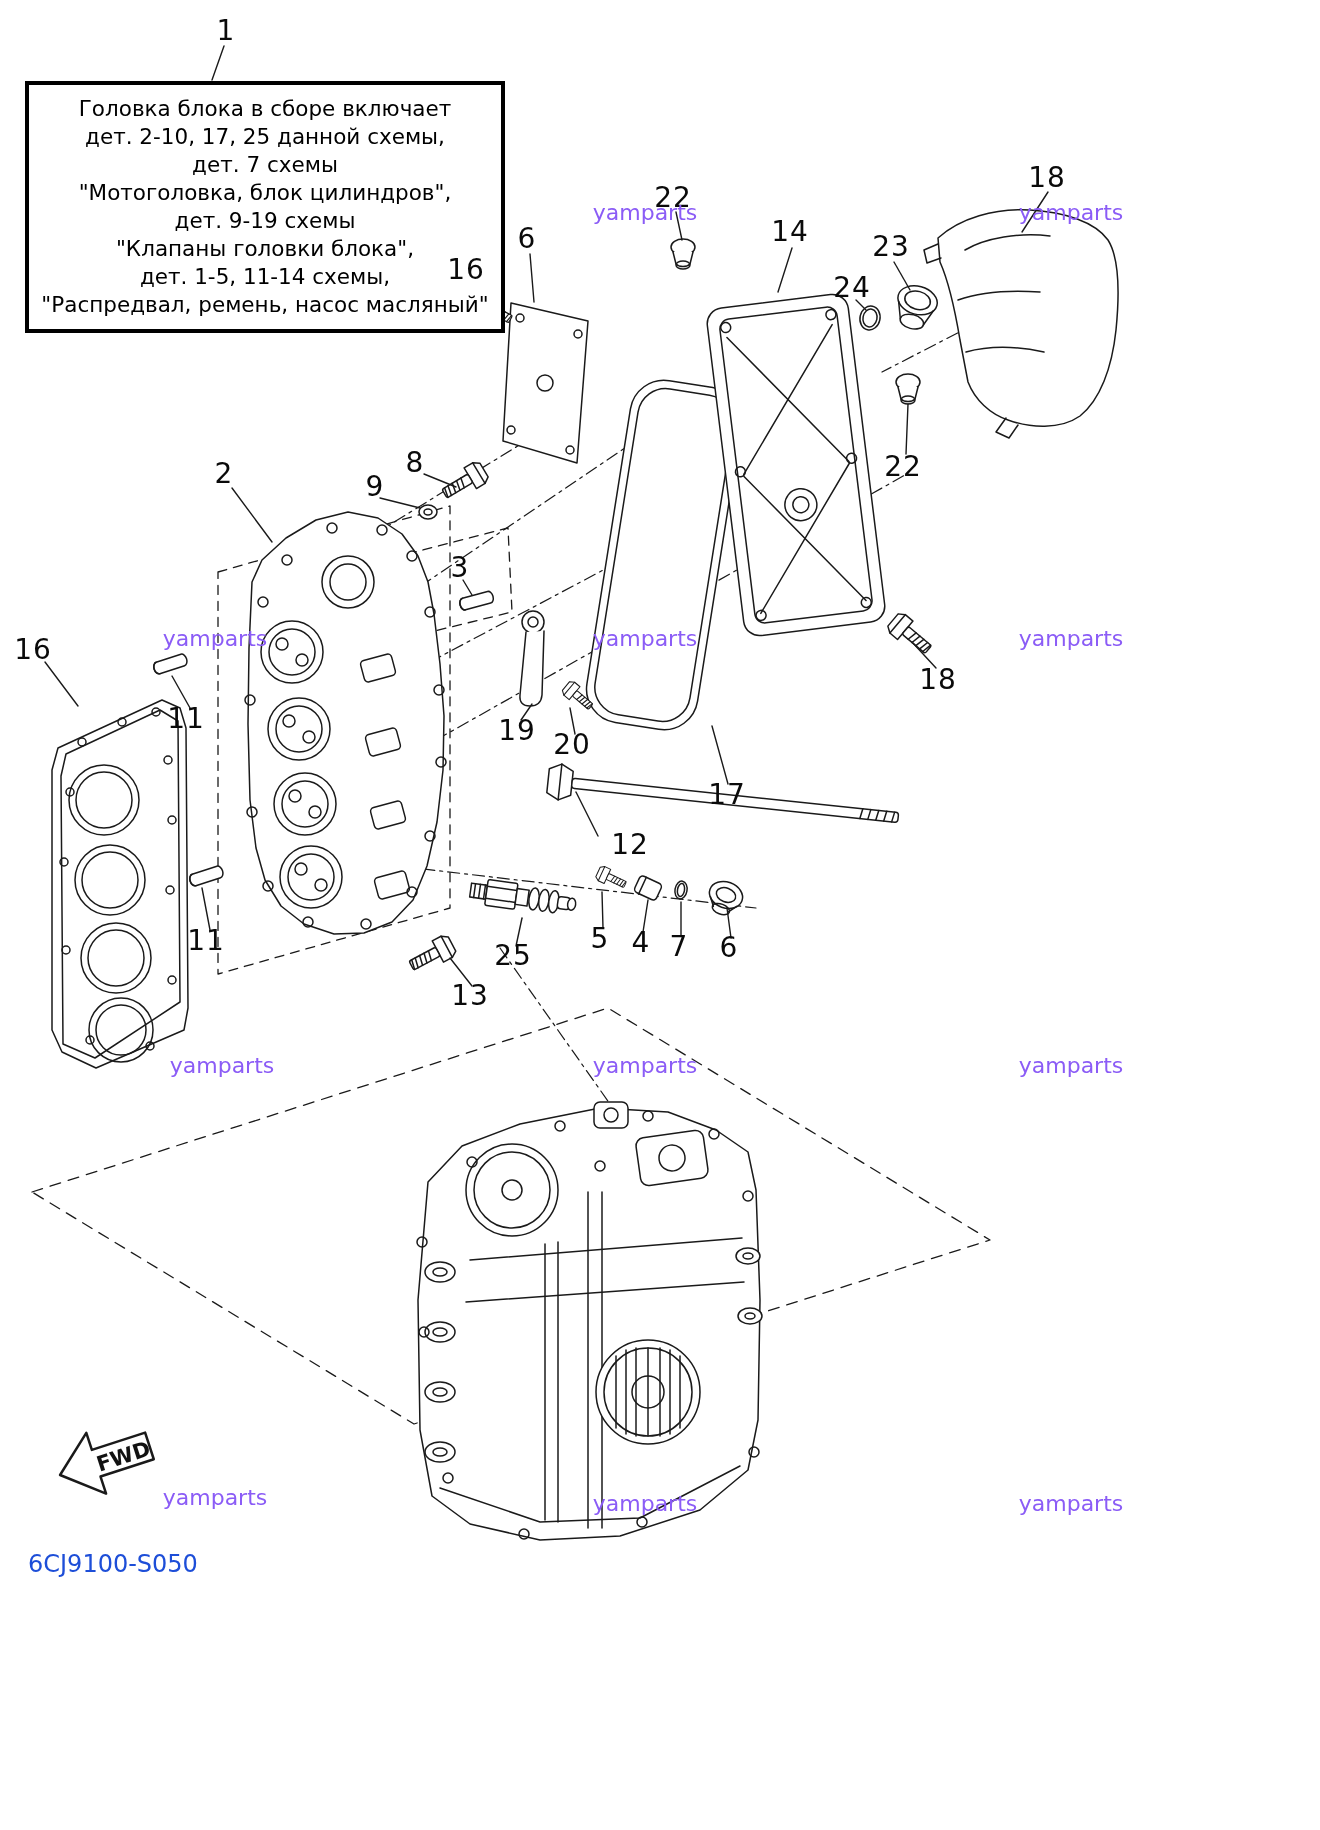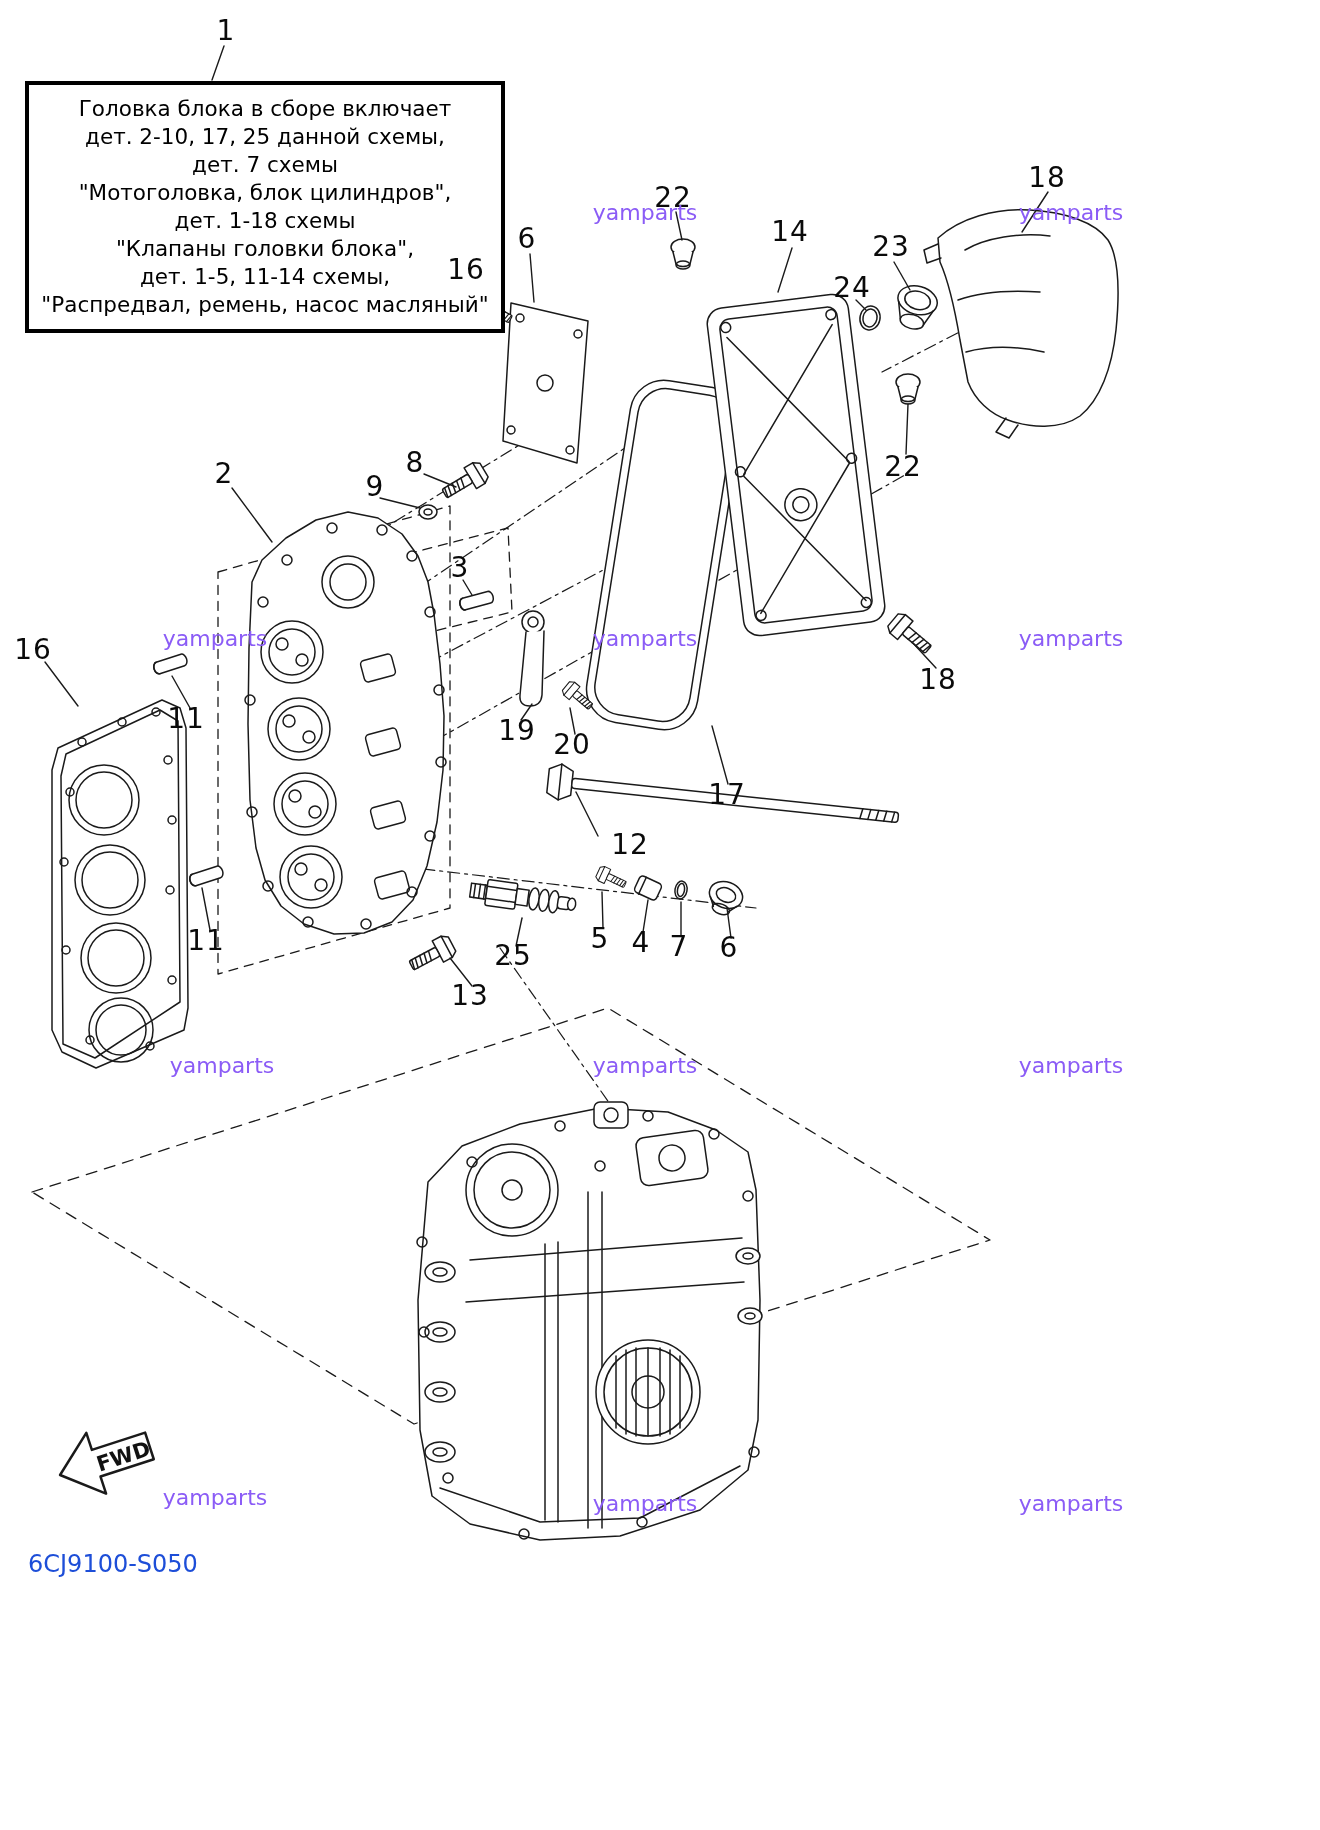--- a/index.html
+++ b/index.html
@@ -353,21 +353,21 @@
       </g>
     </g>
   </svg>
 
   <div class="note-box">
 
   <div class="note-line">Головка блока в сборе включает</div>
       <div class="note-line">дет. 2-10, 17, 25 данной схемы,</div>
       <div class="note-line">дет. 7 схемы</div>
       <div class="note-line">"Мотоголовка, блок цилиндров",</div>
-      <div class="note-line">дет. 1-18 схемы</div>
+      <div class="note-line">дет. 9-19 схемы</div>
       <div class="note-line">"Клапаны головки блока",</div>
       <div class="note-line">дет. 1-5, 11-14 схемы,</div>
       <div class="note-line">"Распредвал, ремень, насос масляный"</div>
     </div>
 
   <div>
 
   <div class="part-label" style="left: 226px; top: 31px;">1</div>
       <div class="part-label" style="left: 466px; top: 270px;">16</div>
       <div class="part-label" style="left: 527px; top: 239px;">6</div>

